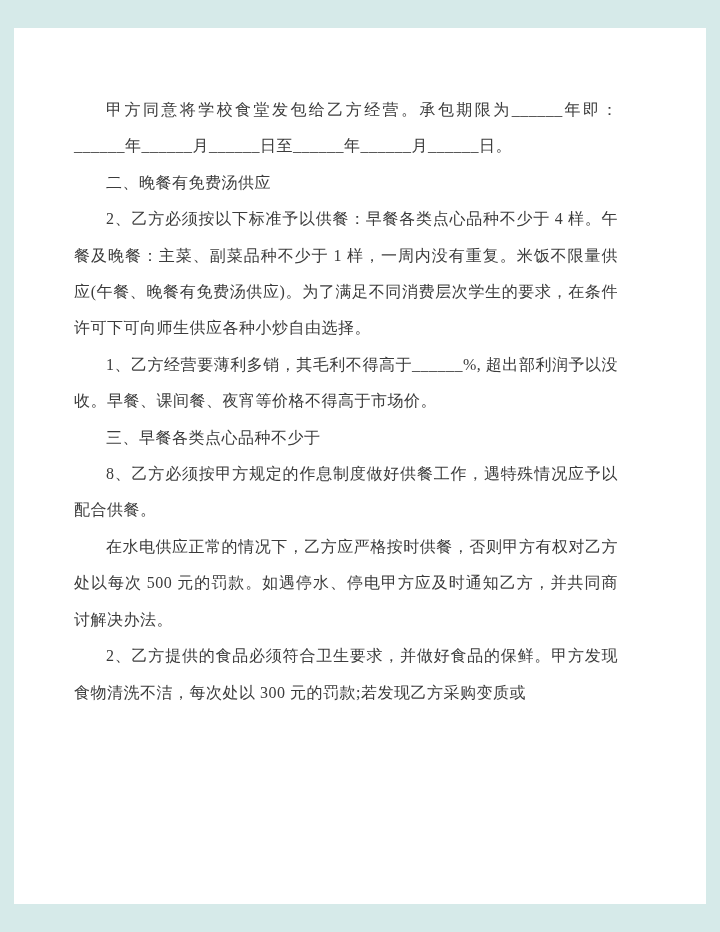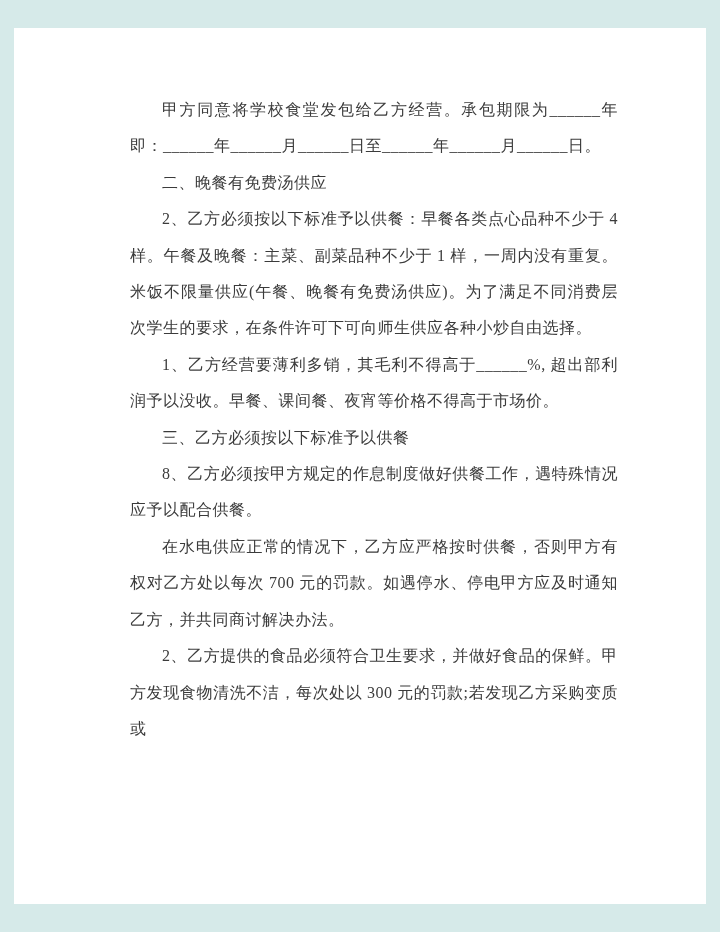--- a/index.html
+++ b/index.html
@@ -12,39 +12,39 @@
     background: #d6eae9;
     overflow: hidden;
     font-family: "Liberation Serif", "DejaVu Serif", serif;
   }
   .paper {
     box-sizing: border-box;
     width: 692px;
     min-height: 876px;
     margin: 28px 14px;
     background: #ffffff;
-    padding: 64px 88px 40px 116px;
+    padding: 64px 88px 40px 60px;
   }
   .content p {
     margin: 0;
     text-indent: 2em;
     font-size: 16px;
     line-height: 36.4px;
     letter-spacing: 0.5px;
     color: #3b3b3b;
     text-align: justify;
   }
 </style>
 </head>
 <body>
 
 <div class="paper">
   <div class="content" id="doc-content">
       <p>甲方同意将学校食堂发包给乙方经营。承包期限为______年即：______年______月______日至______年______月______日。</p>
       <p>二、晚餐有免费汤供应</p>
       <p>2、乙方必须按以下标准予以供餐：早餐各类点心品种不少于 4 样。午餐及晚餐：主菜、副菜品种不少于 1 样，一周内没有重复。米饭不限量供应(午餐、晚餐有免费汤供应)。为了满足不同消费层次学生的要求，在条件许可下可向师生供应各种小炒自由选择。</p>
       <p>1、乙方经营要薄利多销，其毛利不得高于______%, 超出部利润予以没收。早餐、课间餐、夜宵等价格不得高于市场价。</p>
-      <p>三、乙方必须按以下标准予以供餐</p>
+      <p>三、早餐各类点心品种不少于</p>
       <p>8、乙方必须按甲方规定的作息制度做好供餐工作，遇特殊情况应予以配合供餐。</p>
-      <p>在水电供应正常的情况下，乙方应严格按时供餐，否则甲方有权对乙方处以每次 700 元的罚款。如遇停水、停电甲方应及时通知乙方，并共同商讨解决办法。</p>
+      <p>在水电供应正常的情况下，乙方应严格按时供餐，否则甲方有权对乙方处以每次 500 元的罚款。如遇停水、停电甲方应及时通知乙方，并共同商讨解决办法。</p>
       <p>2、乙方提供的食品必须符合卫生要求，并做好食品的保鲜。甲方发现食物清洗不洁，每次处以 300 元的罚款;若发现乙方采购变质或</p>
     </div>
 </div>
 
 </body></html>

